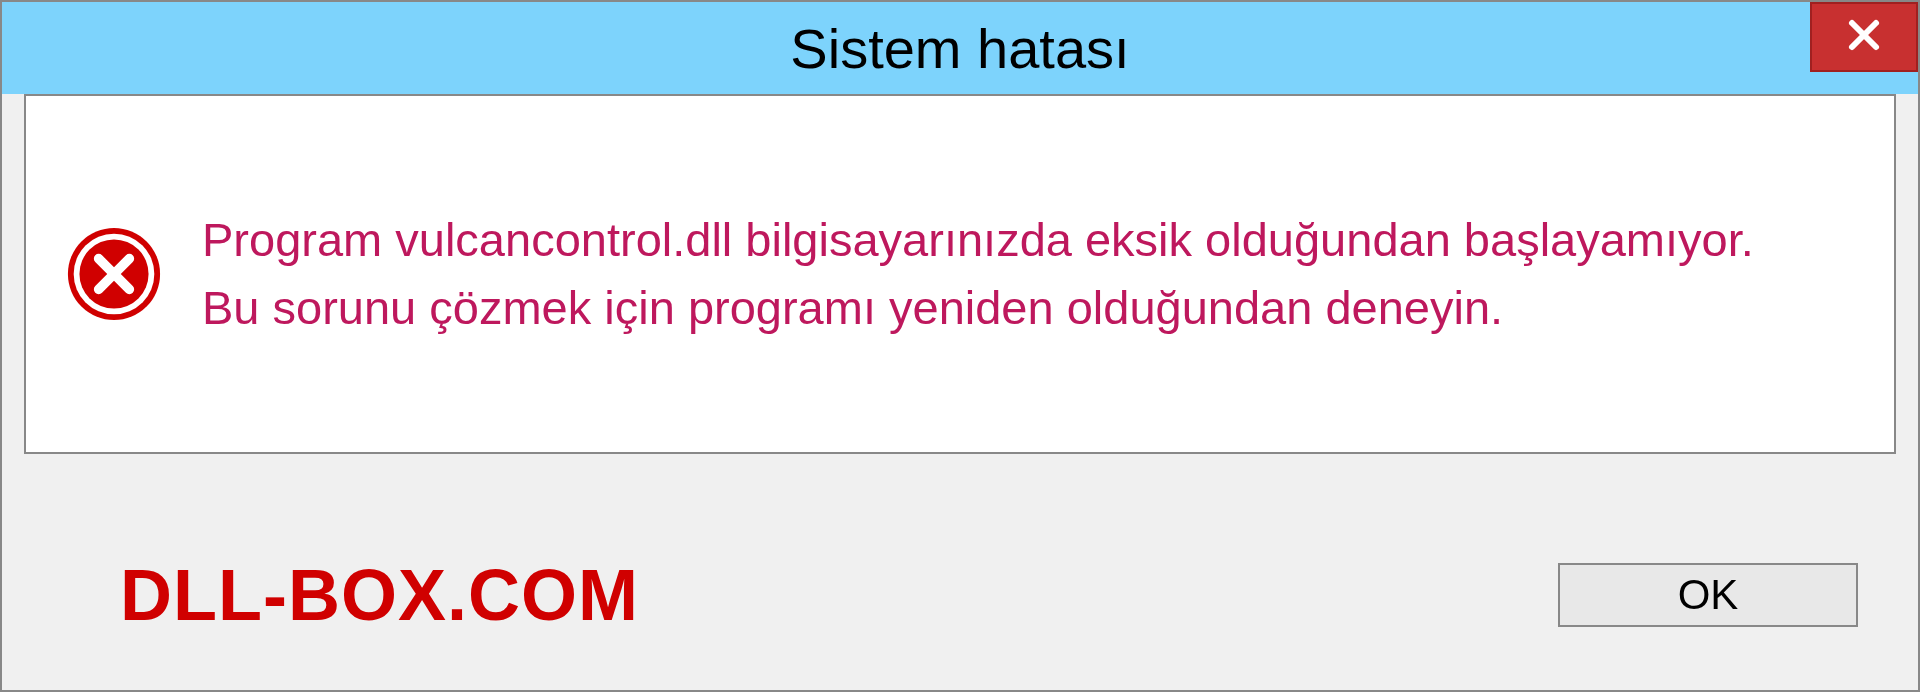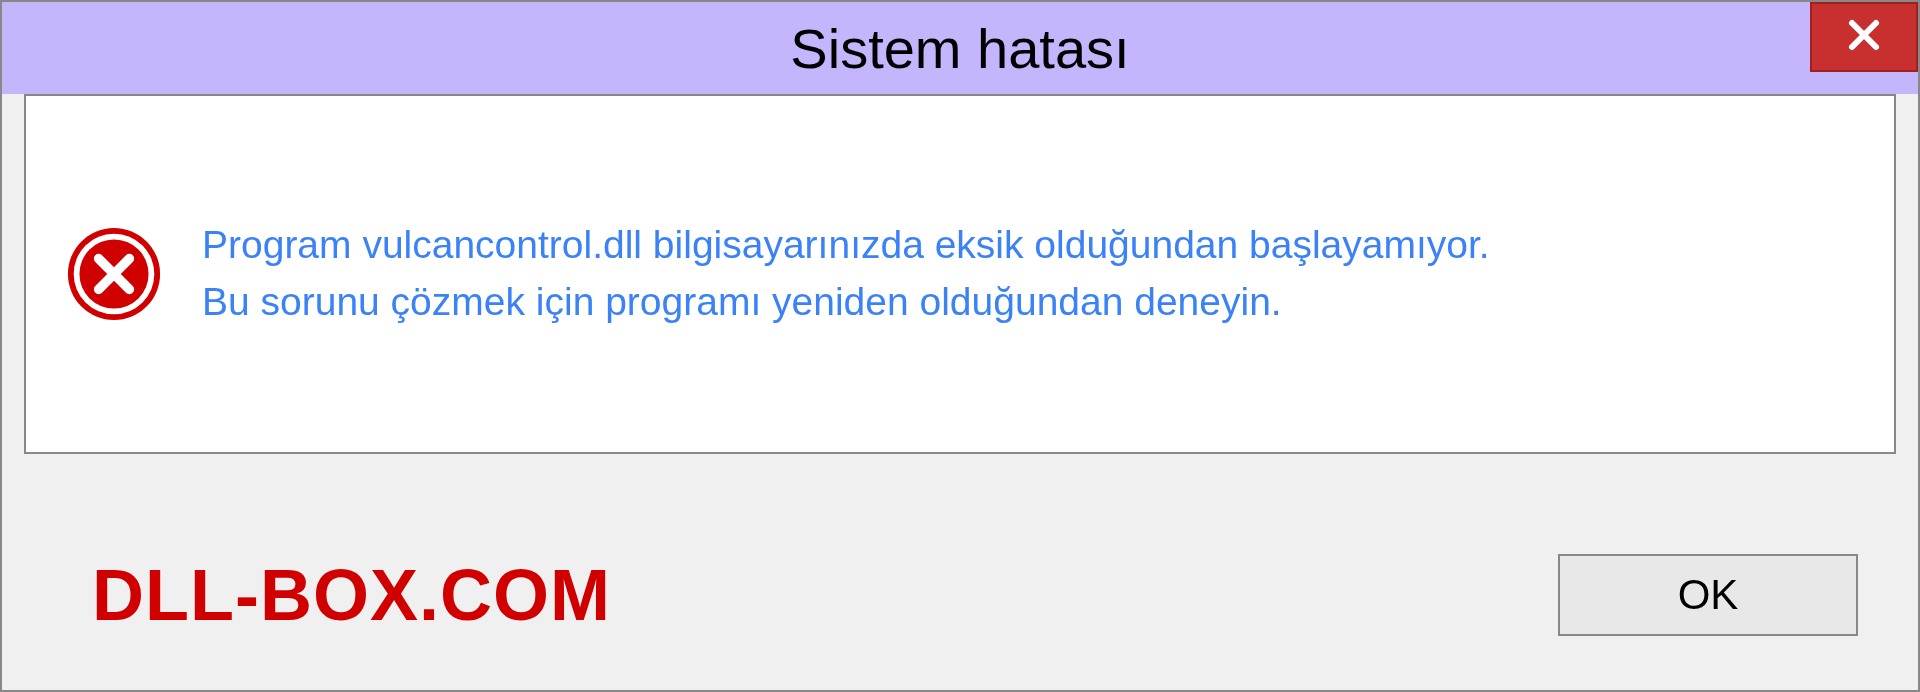--- a/index.html
+++ b/index.html
@@ -23,21 +23,21 @@
       border: 2px solid #888888;
       position: relative;
     }
     
     .titlebar {
       height: 92px;
       display: flex;
       align-items: center;
       justify-content: center;
       position: relative;
-      background: #c4b5fd;
+      background: #7dd3fc;
     }
     
     .title-text {
       font-size: 56px;
       color: #000000;
       font-weight: normal;
     }
     
     .close-button {
       position: absolute;
@@ -73,22 +73,22 @@
       height: 96px;
       flex-shrink: 0;
       margin-right: 40px;
     }
     
     .message-block {
       flex: 1;
     }
     
     .message-line {
-      font-size: 39px;
-      color: #3b82f6;
+      font-size: 47px;
+      color: #be185d;
       line-height: 1.45;
     }
     
     .footer-area {
       position: absolute;
       bottom: 0;
       left: 0;
       right: 0;
       height: 190px;
       display: flex;
@@ -96,25 +96,26 @@
       justify-content: space-between;
       padding: 0 60px 0 90px;
     }
     
     .watermark {
       font-size: 72px;
       font-weight: 900;
       color: #d00000;
       letter-spacing: 1px;
       font-family: Arial, Helvetica, sans-serif;
+      margin-left: 28px;
     }
     
     .ok-button {
       width: 300px;
-      height: 82px;
+      height: 64px;
       background: #e8e8e8;
       border: 2px solid #888888;
       font-size: 42px;
       color: #000000;
       display: flex;
       align-items: center;
       justify-content: center;
       cursor: pointer;
     }
   </style>

